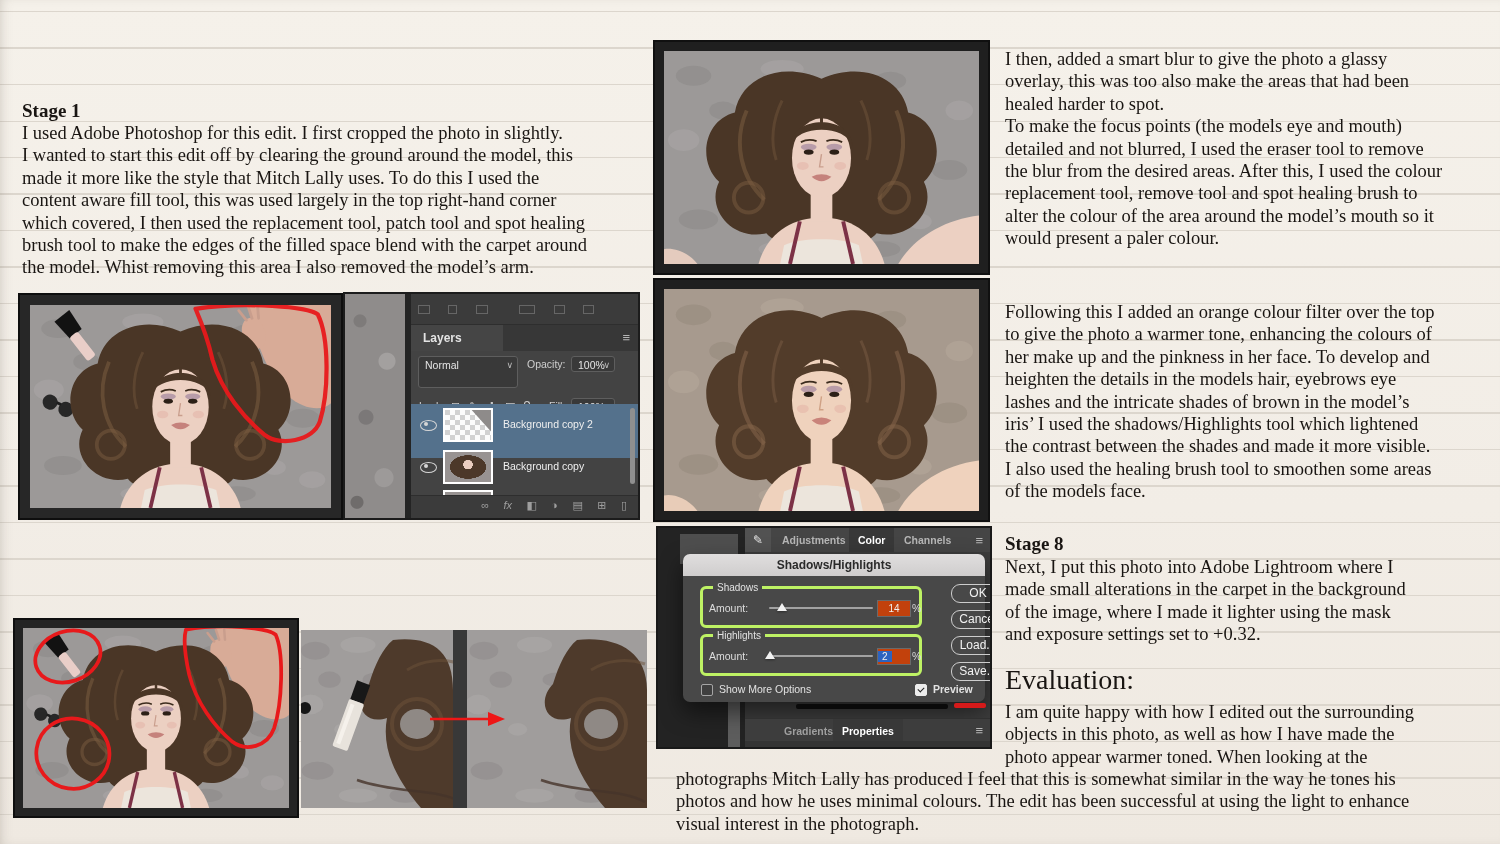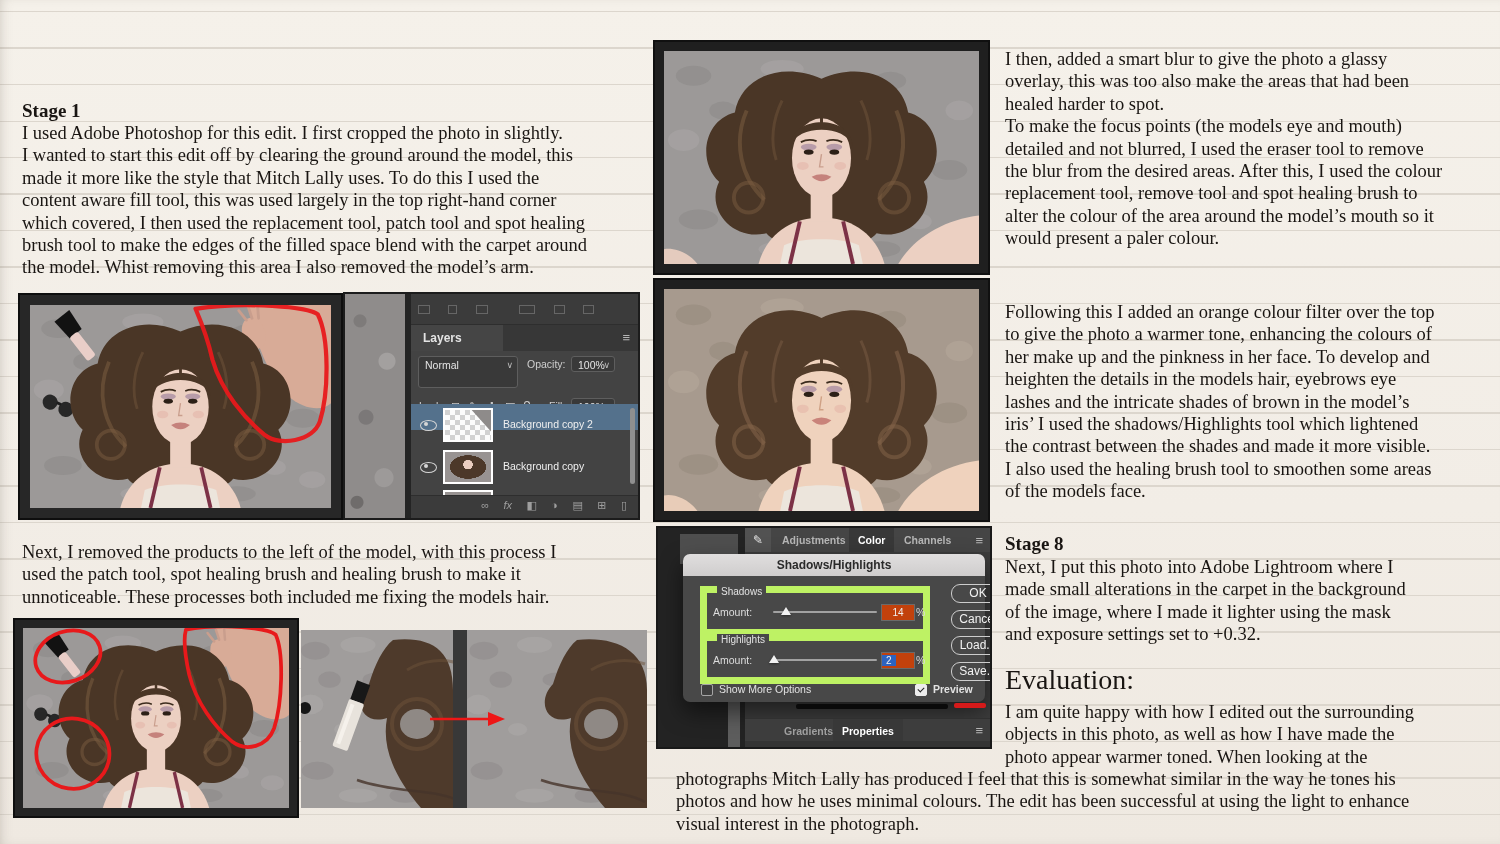--- a/index.html
+++ b/index.html
@@ -43,21 +43,21 @@
   .opticon{display:inline-block;height:7px;border:1.2px solid #8b8b8b;opacity:.55;margin:11px 7px 0 7px;vertical-align:top;}
   .ls-header{position:absolute;left:0;top:31px;right:0;height:26px;background:#373737;}
   .ls-tab{position:absolute;left:0;top:0;width:92px;height:26px;background:#454545;color:#e3e3e3;font-size:12px;font-weight:700;line-height:26px;padding-left:12px;box-sizing:border-box;}
   .menu-glyph{color:#b5b5b5;font-size:13px;}
   .ls-row{position:absolute;left:0;right:0;color:#cfcfcf;font-size:10.5px;}
   .dropdown{position:absolute;box-sizing:border-box;background:#393939;border:1px solid #5e5e5e;border-radius:3px;color:#e4e4e4;font-size:10.5px;line-height:16px;padding:0 6px;}
   .dd-chev{position:absolute;right:4px;top:0;color:#bdbdbd;font-size:9px;line-height:16px;}
   .lockicon{color:#c9c9c9;font-size:11px;margin-right:7px;}
   .lockpad{display:inline-block;width:8px;height:6px;background:#cfcfcf;border-radius:1px;position:relative;top:0;}
   .lockpad::before{content:"";position:absolute;left:1px;top:-4px;width:4px;height:4px;border:1.4px solid #cfcfcf;border-bottom:none;border-radius:3px 3px 0 0;}
-  .layer-row{position:absolute;left:0;right:0;height:26px;}
+  .layer-row{position:absolute;left:0;right:0;height:54px;}
   .layer-row.sel{background:#54718c;}
   .eye{position:absolute;left:9px;top:16px;width:15px;height:9px;border:1.6px solid #d6d6d6;border-radius:50%;}
   .eye::after{content:"";position:absolute;left:3.4px;top:1.4px;width:4px;height:4px;background:#d6d6d6;border-radius:50%;}
   .thumb{position:absolute;left:32px;top:4px;width:50px;height:34px;border:2px solid #fff;box-sizing:border-box;overflow:hidden;background:#9a9695;}
   .thumb .checker{position:absolute;inset:0;background:repeating-conic-gradient(#fcfcfc 0% 25%, #d2d2d2 0% 50%) 0 0/10px 10px;background-color:#eee;}
   .thumb .corner{position:absolute;inset:0;background:#8e8b8a;clip-path:polygon(58% 0,100% 0,100% 72%);}
   .miniphoto{position:absolute;inset:0;
      background-image:radial-gradient(circle at 50% 42%,#e9cdbf 0 16%,rgba(0,0,0,0) 17%),
        radial-gradient(ellipse at 50% 50%,#4c3829 0 55%,rgba(0,0,0,0) 56%);
      background-color:#989392;}
@@ -70,21 +70,21 @@
   .dialog-shot{background:#3c3c3c;box-shadow:0 0 0 2px #191919;overflow:hidden;}
   .ds-canvas{position:absolute;left:0;top:0;width:87px;height:100%;background:#232323;}
   .ds-canvas .block{position:absolute;left:22px;top:6px;width:58px;height:30px;background:#4e4e4e;}
   .ds-canvas .pillar{position:absolute;left:70px;top:140px;width:12px;bottom:0;background:#5d5d5d;}
   .ds-tabs{position:absolute;left:87px;right:0;top:0;height:24px;background:#454545;color:#b6b6b6;font-size:10.5px;font-weight:700;}
   .ds-tab{position:absolute;top:0;height:24px;line-height:24px;padding:0 9px;}
   .ds-tab.active{background:#383838;color:#fff;}
   .brushbox{position:absolute;left:0;top:0;width:26px;height:24px;background:#525252;color:#e8e8e8;text-align:center;line-height:24px;font-size:12px;}
   .ds-window{position:absolute;left:25px;top:26px;width:302px;height:148px;background:#484848;border-radius:7px;box-shadow:0 10px 22px rgba(0,0,0,.5);}
   .ds-titlebar{position:absolute;left:0;top:0;right:0;height:22px;background:linear-gradient(#e0dede,#cfcdcd);border-radius:7px 7px 0 0;color:#2a2a2a;font-size:12px;font-weight:700;text-align:center;line-height:22px;}
-  .group{position:absolute;border:7px solid #bef264;border-radius:0;}
+  .group{position:absolute;border:3px solid #bef264;border-radius:6px;}
   .group-label{position:absolute;top:-7px;left:10px;background:#484848;padding:0 4px;color:#e2e2e2;font-size:10px;}
   .amt-label{position:absolute;color:#ddd;font-size:10.5px;}
   .slider-track{position:absolute;height:2px;background:#a2a2a2;border-radius:1px;}
   .slider-thumb{position:absolute;width:0;height:0;border-left:5px solid transparent;border-right:5px solid transparent;border-bottom:8px solid #f2f2f2;filter:drop-shadow(0 1px 1px rgba(0,0,0,.4));}
   .valbox{position:absolute;width:32px;height:15px;background:#c2410c;border:1px solid #6a6a6a;color:#f0f0f0;font-size:10px;line-height:15px;text-align:center;}
   .valsel{background:#2d63c0;padding:0 4px;}
   .pct{position:absolute;color:#ddd;font-size:10.5px;}
   .ds-btn{position:absolute;left:268px;width:52px;height:17px;border:1.4px solid #cdcdcd;border-radius:9px;color:#f2f2f2;font-size:12px;line-height:16px;text-align:center;}
   .chk{position:absolute;width:10px;height:10px;border:1.3px solid #a5a5a5;border-radius:2px;background:#3f3f3f;}
   .chk.on{background:#ececec;border-color:#ececec;}
@@ -103,23 +103,20 @@
 <div class="page">
 
   <div class="abs heading" style="left:22px;top:100px;">Stage 1</div>
   <div class="abs prose" style="left:22px;top:122px;width:660px;">I used Adobe Photoshop for this edit. I first cropped the photo in slightly.
 I wanted to start this edit off by clearing the ground around the model, this
 made it more like the style that Mitch Lally uses. To do this I used the
 content aware fill tool, this was used largely in the top right-hand corner
 which covered, I then used the replacement tool, patch tool and spot healing
 brush tool to make the edges of the filled space blend with the carpet around
 the model. Whist removing this area I also removed the model’s arm.</div>
-  <div class="abs prose" style="left:22px;top:541px;width:640px;">Next, I removed the products to the left of the model, with this process I
-used the patch tool, spot healing brush and healing brush to make it
-unnoticeable. These processes both included me fixing the models hair.</div>
 
   <div class="abs prose" style="left:1005px;top:48px;width:495px;">I then, added a smart blur to give the photo a glassy
 overlay, this was too also make the areas that had been
 healed harder to spot.
 To make the focus points (the models eye and mouth)
 detailed and not blurred, I used the eraser tool to remove
 the blur from the desired areas. After this, I used the colour
 replacement tool, remove tool and spot healing brush to
 alter the colour of the area around the model’s mouth so it
 would present a paler colour.</div>

